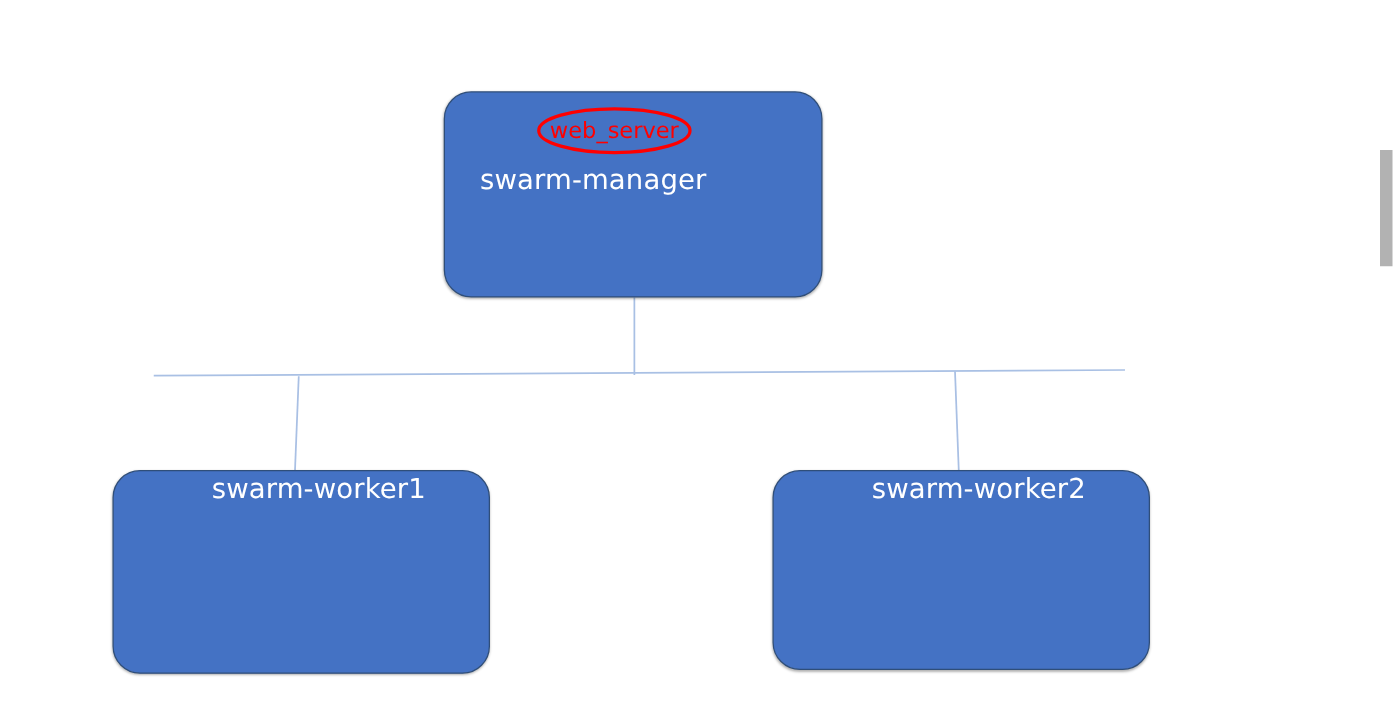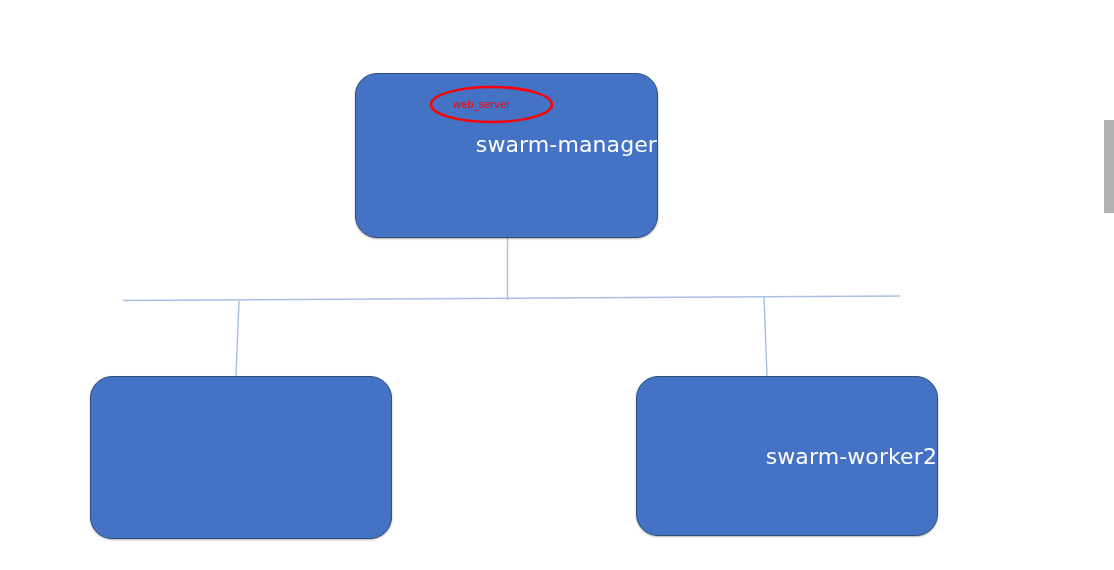--- a/index.html
+++ b/index.html
@@ -37,22 +37,22 @@
   
   .node {
     position: absolute;
     z-index: 2;
     box-sizing: border-box;
     border-radius: 22px;
     background: #4472C4;
     border: 1px solid #2F4E79;
     box-shadow: 0 1px 2px rgba(0,0,0,0.30);
     display: flex;
-    flex-direction: column;
-    align-items: flex-end;
+    flex-direction: row;
+    align-items: flex-start;
     justify-content: center;
     color: #ffffff;
     padding-left: 28px;
   }
 
   .node-manager {
     left: 355px;
     top: 73px;
     width: 303px;
     height: 165px;
@@ -65,21 +65,20 @@
     top: 376px;
     width: 302px;
     height: 163px;
   }
 
   .node-worker2 {
     left: 618px;
     top: 376px;
     width: 302px;
     height: 160px;
-    margin-left: 18px;
   }
 
   .node-line {
     font-size: 22px;
     line-height: 29px;
     letter-spacing: 0.1px;
     color: #FFFFFF;
     white-space: nowrap;
     font-weight: 400;
   }
@@ -91,30 +90,30 @@
     pointer-events: none;
   }
   .annotation-ellipse {
     left: 429px;
     top: 85px;
     width: 125px;
     height: 39px;
   }
   .annotation-label {
     position: absolute;
-    left: 419px;
+    left: 429px;
     top: 85px;
     width: 125px;
     height: 39px;
     z-index: 4;
     display: flex;
     align-items: center;
     justify-content: center;
     color: #FF0000;
-    font-size: 10px;
+    font-size: 18px;
     line-height: 16px;
     white-space: nowrap;
   }
 
   
   #scrollbar-track {
     position: absolute;
     right: 0;
     top: 0;
     width: 10px;
@@ -149,20 +148,21 @@
   <div class="node node-manager">
     <div class="node-line">swarm-manager</div>
   </div>
 
   <svg class="annotation annotation-ellipse" viewBox="0 0 125 39" width="125" height="39" xmlns="http://www.w3.org/2000/svg">
     <ellipse cx="62.5" cy="19.5" rx="60.5" ry="17.5" fill="none" stroke="#FF0000" stroke-width="2.6"></ellipse>
   </svg>
   <div class="annotation-label">web_server</div>
 
   <div class="node node-worker1">
+    <div class="node-line">swarm-worker1</div>
   </div>
 
   <div class="node node-worker2">
     <div class="node-line">swarm-worker2</div>
   </div>
 
 </div>
 
 <div id="scrollbar-track">
   <div id="scrollbar-thumb"></div>

